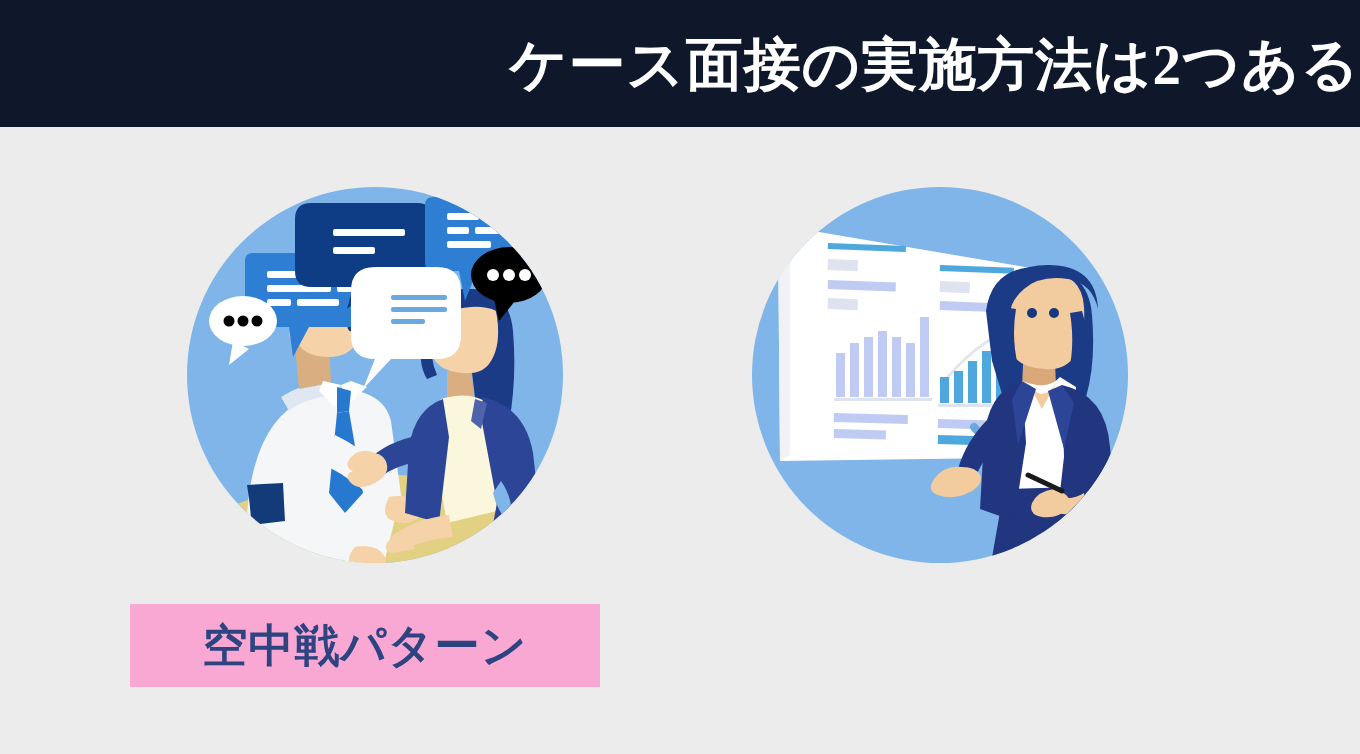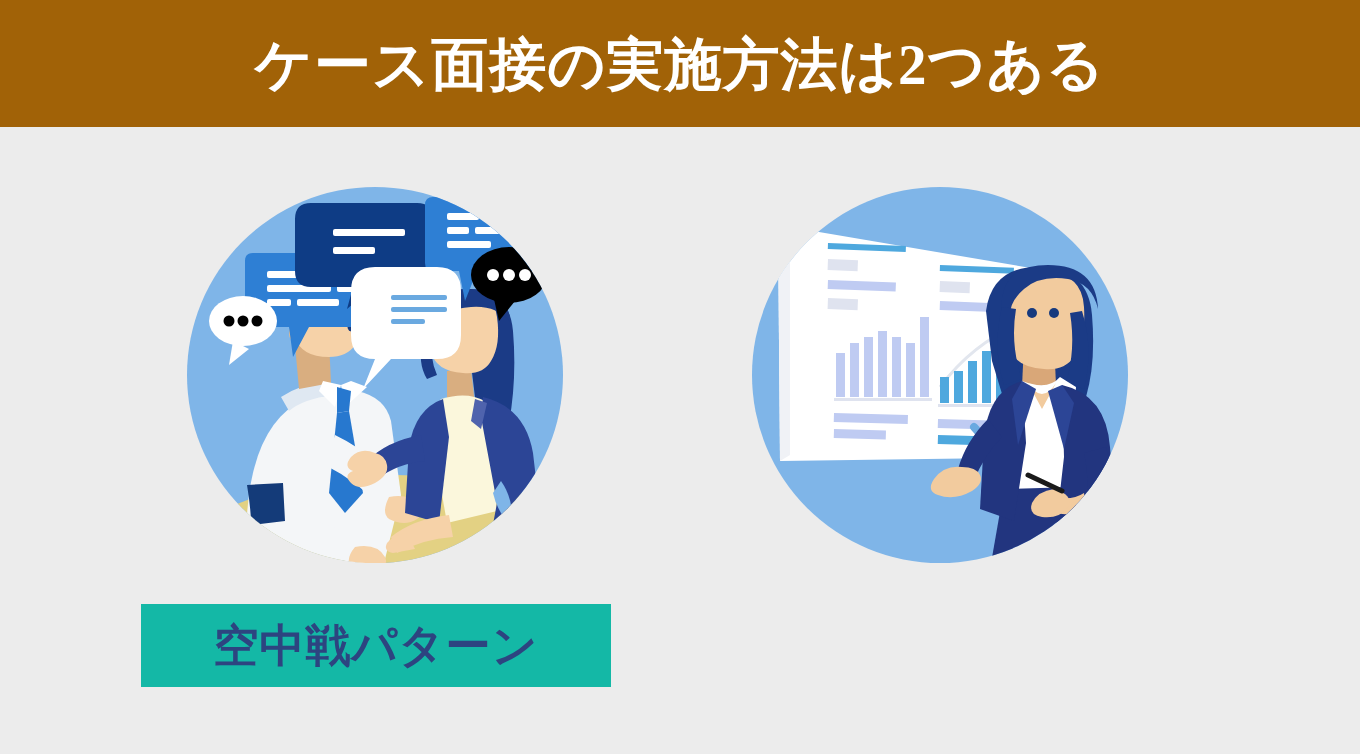--- a/index.html
+++ b/index.html
@@ -15,24 +15,24 @@
     position: relative;
   }
 
   
   .banner {
     position: absolute;
     left: 0;
     top: 0;
     width: 1360px;
     height: 127px;
-    background: #a16207;
+    background: #0f172a;
     display: flex;
     align-items: center;
-    justify-content: center;
+    justify-content: flex-end;
   }
   .banner-title {
     color: #ffffff;
     font-family: "Liberation Serif", "DejaVu Serif", serif;
     font-size: 57px;
     font-weight: 700;
     letter-spacing: 1px;
     line-height: 1;
     white-space: nowrap;
     margin-top: 2px;
@@ -64,24 +64,24 @@
     left: 80px;
     width: 380px;
     height: 380px;
   }
   .illus svg { display: block; width: 380px; height: 380px; }
 
   
   .label-plate {
     position: absolute;
     top: 477px;
-    left: 36px;
+    left: 25px;
     width: 470px;
     height: 83px;
-    background: #14b8a6;
+    background: #f9a8d4;
     display: flex;
     align-items: center;
     justify-content: center;
   }
   .label-text {
     color: #2d4480;
     font-size: 45px;
     font-weight: 700;
     letter-spacing: 1px;
     line-height: 1;

